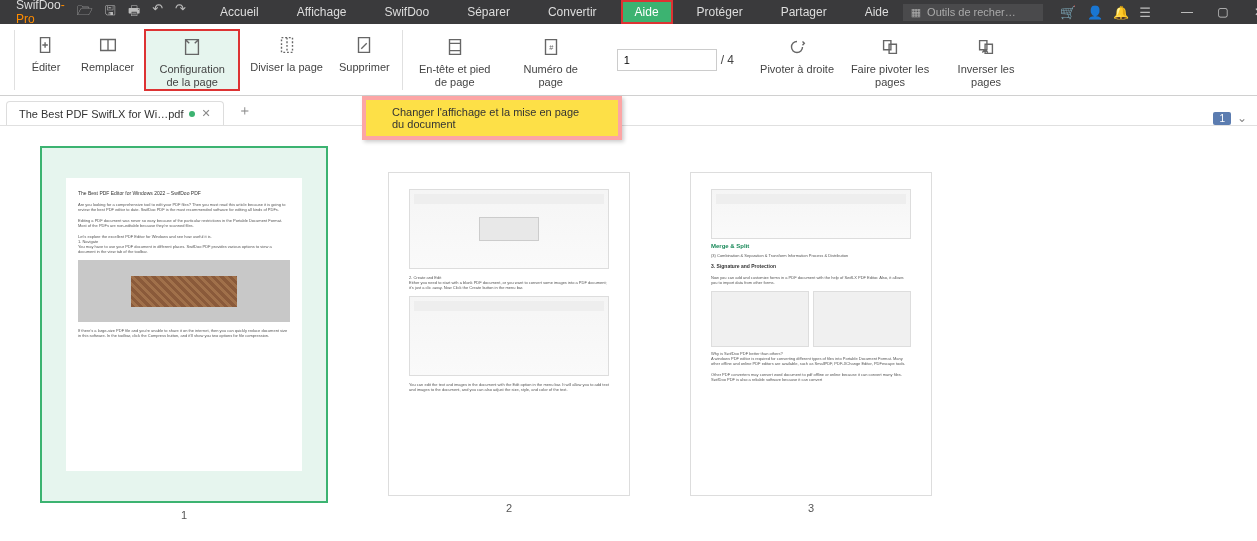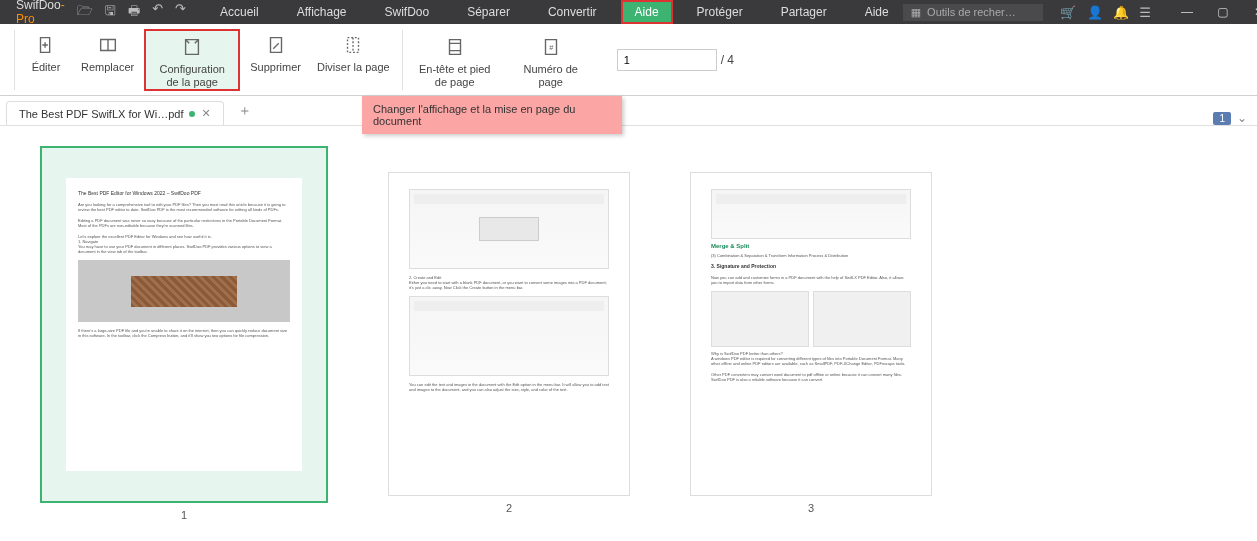--- a/index.html
+++ b/index.html
@@ -31,21 +31,21 @@
 .ribbon-sep { width: 1px; height: 60px; background: #e0e0e0; margin: 0 6px; }
 .rbtn { display: flex; flex-direction: column; align-items: center; justify-content: flex-start; padding: 4px 6px 0; min-width: 50px; cursor: pointer; font-size: 11px; color: #444; text-align: center; }
 .rbtn .ico { width: 28px; height: 24px; display: flex; align-items: center; justify-content: center; margin-bottom: 4px; }
 .rbtn.highlight { border: 2px solid #d33; background: #e6f5ee; align-items: center; }
 .rbtn .lbl { line-height: 13px; max-width: 80px; }
 
 .page-nav { display: flex; align-items: center; gap: 4px; margin: 0 20px; }
 .page-input { border: 1px solid #ccc; width: 100px; height: 22px; padding: 0 6px; font-size: 11px; }
 .page-total { font-size: 12px; color: #444; }
 
-.tooltip { position: absolute; top: 72px; left: 362px; background: #fca5a5; border: 1px solid #fca5a5; padding: 6px 10px; font-size: 11px; color: #333; box-shadow: 2px 2px 4px rgba(0,0,0,0.2); z-index: 10; max-width: 260px; }
+.tooltip { position: absolute; top: 72px; left: 362px; background: #fde047; border: 4px solid #fca5a5; padding: 6px 26px; font-size: 11px; color: #333; box-shadow: 2px 2px 4px rgba(0,0,0,0.2); z-index: 10; max-width: 260px; }
 
 
 .tabbar { background: #fff; border-bottom: 1px solid #e0e0e0; height: 30px; display: flex; align-items: flex-end; padding-left: 6px; }
 .doc-tab { background: #fff; border: 1px solid #ddd; border-bottom: none; padding: 5px 12px; font-size: 11px; color: #333; display: flex; align-items: center; gap: 6px; border-radius: 4px 4px 0 0; }
 .tab-dot { width: 6px; height: 6px; background: #3cb371; border-radius: 50%; }
 .tab-close { color: #888; cursor: pointer; }
 .new-tab { margin-left: 14px; color: #888; cursor: pointer; font-size: 14px; padding-bottom: 5px; }
 .tab-right { margin-left: auto; display: flex; align-items: center; gap: 6px; padding-right: 10px; }
 .page-badge { background: #5b7cb0; color: #fff; font-size: 10px; padding: 1px 6px; border-radius: 2px; }
 .chev-down { color: #888; cursor: pointer; }
@@ -145,32 +145,32 @@
         <span class="ico">
           <svg viewBox="0 0 24 24">
             <path class="ico-stroke" d="M5 4h14v16H5zM5 4l4 4M19 4l-4 4"></path>
           </svg>
         </span>
         <span class="lbl">Configuration de la page</span>
       </div>
     <div class="rbtn">
         <span class="ico">
           <svg viewBox="0 0 24 24">
+            <path class="ico-stroke" d="M6 4h12v16H6zM12 4v16" stroke-dasharray="2"></path>
+          </svg>
+        </span>
+        <span class="lbl">Diviser la page</span>
+      </div>
+    <div class="rbtn">
+        <span class="ico">
+          <svg viewBox="0 0 24 24">
             <path class="ico-stroke" d="M6 4h12v16H6zM9 16l6-6"></path>
           </svg>
         </span>
         <span class="lbl">Supprimer</span>
-      </div>
-    <div class="rbtn">
-        <span class="ico">
-          <svg viewBox="0 0 24 24">
-            <path class="ico-stroke" d="M6 4h12v16H6zM12 4v16" stroke-dasharray="2"></path>
-          </svg>
-        </span>
-        <span class="lbl">Diviser la page</span>
       </div>
   </div>
   <div class="ribbon-sep"></div>
   <div class="ribbon-group">
     <div class="rbtn">
         <span class="ico">
           <svg viewBox="0 0 24 24">
             <path class="ico-stroke" d="M6 4h12v16H6zM6 8h12M6 16h12"></path>
           </svg>
         </span>
@@ -184,20 +184,44 @@
           </svg>
         </span>
         <span class="lbl">Numéro de page</span>
       </div>
   </div>
   <div class="page-nav">
     <input class="page-input" value="1" style="">
     <span class="page-total">/ 4</span>
   </div>
   <div class="ribbon-group">
+    <div class="rbtn">
+        <span class="ico">
+          <svg viewBox="0 0 24 24">
+            <path class="ico-stroke" d="M12 6a6 6 0 1 0 6 6M18 6l2 2-2 2"></path>
+          </svg>
+        </span>
+        <span class="lbl">Pivoter à droite</span>
+      </div>
+    <div class="rbtn">
+        <span class="ico">
+          <svg viewBox="0 0 24 24">
+            <path class="ico-stroke" d="M5 5h8v10H5zM11 9h8v10h-8z"></path>
+          </svg>
+        </span>
+        <span class="lbl">Faire pivoter les pages</span>
+      </div>
+    <div class="rbtn">
+        <span class="ico">
+          <svg viewBox="0 0 24 24">
+            <path class="ico-stroke" d="M5 5h8v10H5zM11 9h8v10h-8zM8 18l3-3 3 3"></path>
+          </svg>
+        </span>
+        <span class="lbl">Inverser les pages</span>
+      </div>
   </div>
 
   <div class="tooltip">Changer l'affichage et la mise en page du document</div>
 </div>
 
 <div class="tabbar">
   <div class="doc-tab">
     <span>The Best PDF SwifLX for Wi…pdf</span>
     <span class="tab-dot"></span>
     <span class="tab-close">✕</span>

